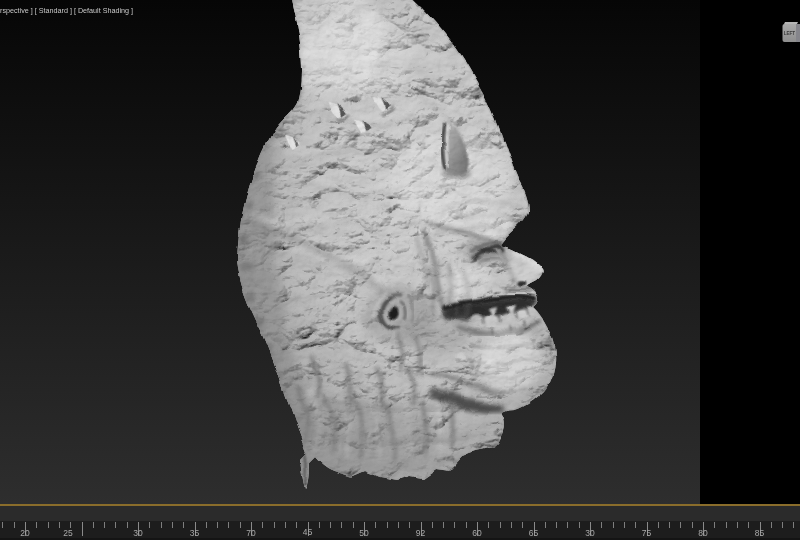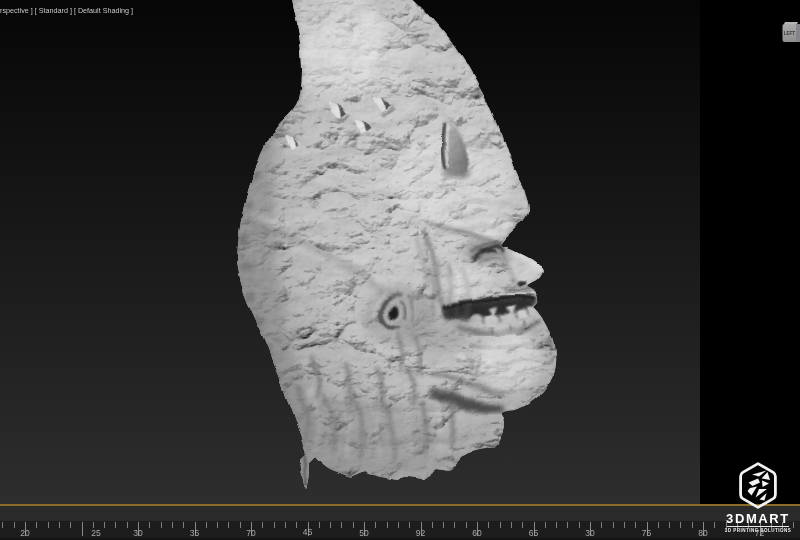--- a/index.html
+++ b/index.html
@@ -412,21 +412,21 @@
   <div id="ruler">
       <div class="tick minor" style="left: 2.4px;"></div>
       <div class="tick minor" style="left: 13.7px;"></div>
       <div class="tick major" style="left: 25px;"></div>
       <div class="flabel" style="left: 25px;">20</div>
       <div class="tick minor" style="left: 36.3px;"></div>
       <div class="tick minor" style="left: 47.6px;"></div>
       <div class="tick minor" style="left: 58.9px;"></div>
       <div class="tick minor" style="left: 70.2px;"></div>
       <div class="tick major" style="left: 81.5px;"></div>
-      <div class="flabel" style="left: 96px;">25</div>
+      <div class="flabel" style="left: 68px;">25</div>
       <div class="tick minor" style="left: 92.8px;"></div>
       <div class="tick minor" style="left: 104.1px;"></div>
       <div class="tick minor" style="left: 115.4px;"></div>
       <div class="tick minor" style="left: 126.7px;"></div>
       <div class="tick major" style="left: 138px;"></div>
       <div class="flabel" style="left: 138px;">30</div>
       <div class="tick minor" style="left: 149.3px;"></div>
       <div class="tick minor" style="left: 160.6px;"></div>
       <div class="tick minor" style="left: 171.9px;"></div>
       <div class="tick minor" style="left: 183.2px;"></div>
@@ -484,36 +484,19 @@
       <div class="tick minor" style="left: 669.1px;"></div>
       <div class="tick minor" style="left: 680.4px;"></div>
       <div class="tick minor" style="left: 691.7px;"></div>
       <div class="tick major" style="left: 703px;"></div>
       <div class="flabel" style="left: 703px;">80</div>
       <div class="tick minor" style="left: 714.3px;"></div>
       <div class="tick minor" style="left: 725.6px;"></div>
       <div class="tick minor" style="left: 736.9px;"></div>
       <div class="tick minor" style="left: 748.2px;"></div>
       <div class="tick major" style="left: 759.5px;"></div>
-      <div class="flabel" style="left: 759.5px;">72</div>
+      <div class="flabel" style="left: 759.5px;">85</div>
       <div class="tick minor" style="left: 770.8px;"></div>
       <div class="tick minor" style="left: 782.1px;"></div>
       <div class="tick minor" style="left: 793.4px;"></div>
     </div>
   <div id="bottomstrip"></div>
-  <div id="logo">
-    <svg id="logo-hex" viewBox="0 0 38 47">
-      <path d="M19 1.6 L34.2 10.4 Q36.4 11.8 36.4 14.2 L36.4 32.8 Q36.4 35.2 34.2 36.6 L19 45.4 L3.8 36.6 Q1.6 35.2 1.6 32.8 L1.6 14.2 Q1.6 11.8 3.8 10.4 Z" fill="none" stroke="#f2f2f2" stroke-width="2.8" stroke-linejoin="round"></path>
-      <g fill="#f2f2f2">
-        <path d="M13 12.5 L27.5 8.5 L20 14.5 Z"></path>
-        <path d="M28.5 10 L31 18 L22.5 16.5 Z"></path>
-        <path d="M19 16.5 L21 20.5 L13.5 24 L9.5 20.5 Z"></path>
-        <path d="M23 18.5 L30 21.5 L23.5 25 Z"></path>
-        <path d="M11 26 L18 24.5 L12.5 33.5 L8.5 29 Z"></path>
-        <path d="M20 27 L28 27 L16.5 35.5 Z"></path>
-        <path d="M20.5 37.5 L27.5 31 L25.5 38.5 Z"></path>
-      </g>
-    </svg>
-    <div id="logo-name">3DMART</div>
-    <div id="logo-rule"></div>
-    <div id="logo-tag">3D PRINTING SOLUTIONS</div>
-  </div>
 </div>
 
 </body></html>

